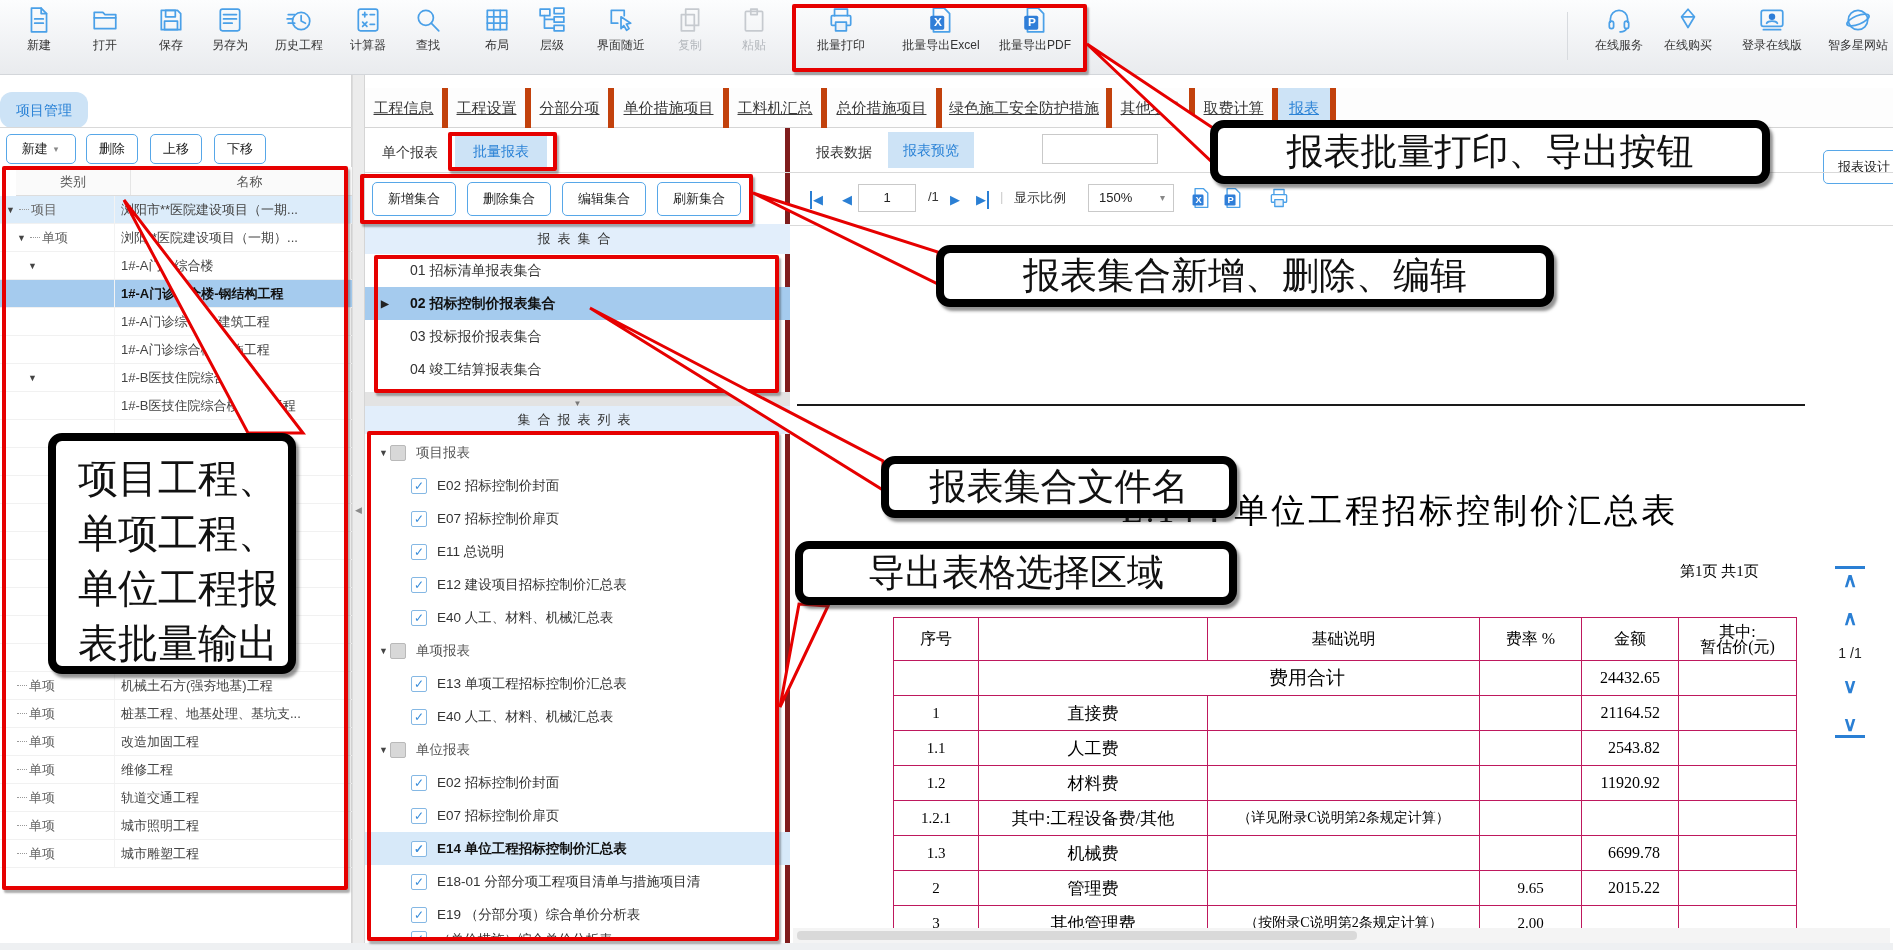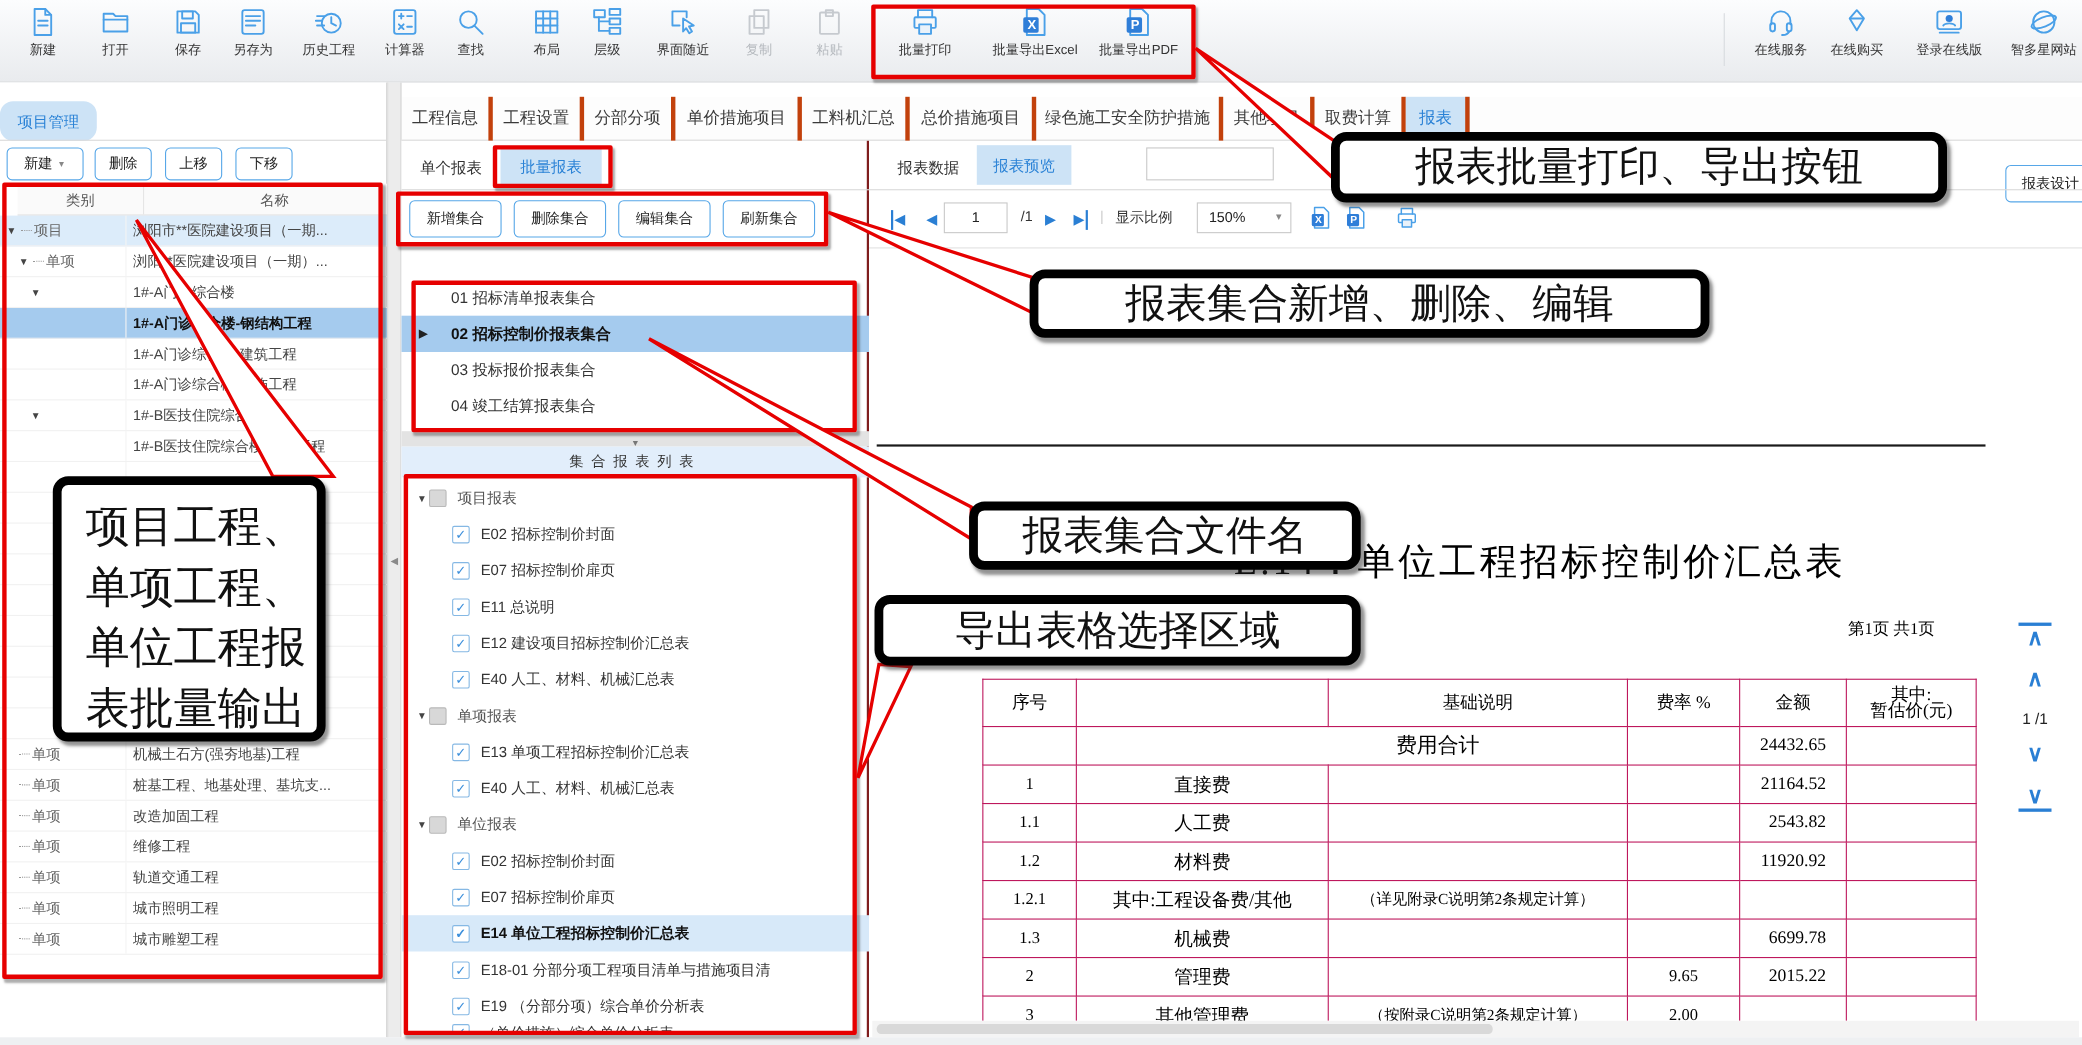--- a/index.html
+++ b/index.html
@@ -17,21 +17,21 @@
   svg .st { fill:none; stroke:#4aa0e8; stroke-width:1.6; stroke-linecap:round; stroke-linejoin:round; }
   .disabled svg .st { stroke:#c6cacf; }
   svg .badge-bg { fill:#2f7ed8; stroke:none; }
   svg .badge-tx { fill:#fff; stroke:none; font:bold 11px "Liberation Sans",sans-serif; }
   .tb-sep { position:absolute; top:12px; width:1px; height:48px; background:#d8dbdf; }
 
   
   #main-tabs { position:absolute; left:365px; top:88px; right:0; height:40px; background:#fdfdfd;
                border-bottom:1px solid #d5d5d5; white-space:nowrap; }
   .mtab { display:inline-block; height:40px; line-height:40px; padding:0 17px; font-size:15px;
-          color:#3a3a3a; border-right:4px solid #c2410c; cursor:pointer; }
+          color:#3a3a3a; border-right:6px solid #c2410c; cursor:pointer;text-decoration:underline; }
   .mtab.active { background:#cde3f6; color:#2a82d6; }
 
   
   #left-panel { position:absolute; left:0; top:75px; width:352px; height:868px; background:#fff;
                 border-right:1px solid #d5d5d5; }
   .lp-tab { position:absolute; left:0; top:17px; width:88px; height:36px; background:#cde3f6;
             color:#2a82d6; font-size:14px; text-align:center; line-height:36px; cursor:pointer;border-radius:12px; }
   .lp-tabline { position:absolute; left:0; top:52px; width:352px; height:1px; background:#d9d9d9; }
   .btn { border:1px solid #57a7e8; border-radius:5px; background:#fff; font-size:13px; color:#222;
          text-align:center; cursor:pointer; display:flex; align-items:center; justify-content:center; }
@@ -49,21 +49,21 @@
   .mk { font-size:9px; color:#444; margin:0 2px; }
   .dotline { display:inline-block; width:10px; border-top:1px dotted #999; margin:0 2px; }
 
   
   #v-splitter { position:absolute; left:352px; top:75px; width:13px; height:868px; background:#ececec;
                 border-left:1px solid #dcdcdc; border-right:1px solid #d5d5d5; cursor:col-resize; }
   #v-splitter .handle { position:absolute; top:430px; left:2px; font-size:9px; color:#8a8a8a; }
 
   
   #middle-panel { position:absolute; left:365px; top:128px; width:425px; height:815px; background:#fff;
-                  border-right:2px solid #7f1d1d; }
+                  border-right:5px solid #7f1d1d; }
   .mp-tabline { position:absolute; left:0; top:44px; width:425px; height:1px; background:#d9d9d9; }
   .rtab { position:absolute; font-size:14px; text-align:center; cursor:pointer; }
   .rtab.active { background:#cde3f6; color:#2a82d6; }
   .hdr { position:absolute; left:0; width:425px; background:#e2eefb; font-size:13px; color:#333;
          text-align:center; letter-spacing:7px; }
   .srow { height:33px; line-height:33px; padding-left:45px; font-size:14px; color:#333; position:relative; cursor:pointer; white-space:nowrap; }
   .srow.selected { background:#a5cbee; font-weight:bold; color:#111; }
   .srow .arrow { position:absolute; left:16px; top:0; font-size:10px; color:#222; }
   #mid-splitter { position:absolute; left:0; top:264px; width:425px; height:14px; background:#e3e3e3; text-align:center; cursor:row-resize; }
   #mid-splitter span { font-size:8px; color:#777; line-height:14px; }
@@ -447,20 +447,21 @@
 </div>
 
 <div id="middle-panel">
   <div class="rtab" style="left:5px;top:10px;width:80px;height:28px;line-height:28px;color:#333">单个报表</div>
   <div class="rtab active" style="left:90px;top:6px;width:92px;height:34px;line-height:34px">批量报表</div>
   <div class="mp-tabline"></div>
   <div class="btn abs" style="left:7px;top:54px;width:84px;height:34px">新增集合</div>
   <div class="btn abs" style="left:102px;top:54px;width:84px;height:34px">删除集合</div>
   <div class="btn abs" style="left:197px;top:54px;width:84px;height:34px">编辑集合</div>
   <div class="btn abs" style="left:292px;top:54px;width:84px;height:34px">刷新集合</div>
+  <div class="hdr" style="top:96px;height:30px;line-height:30px">报表集合</div>
   <div id="set-rows">
       <div class="srow"><span>01  招标清单报表集合</span></div>
       <div class="srow selected"><span class="arrow">▶</span><span>02  招标控制价报表集合</span></div>
       <div class="srow"><span>03  投标报价报表集合</span></div>
       <div class="srow"><span>04  竣工结算报表集合</span></div>
     </div>
   <div id="mid-splitter">
     <span>▼</span>
   </div>
   <div class="hdr" style="top:278px;height:28px;line-height:28px">集合报表列表</div>

